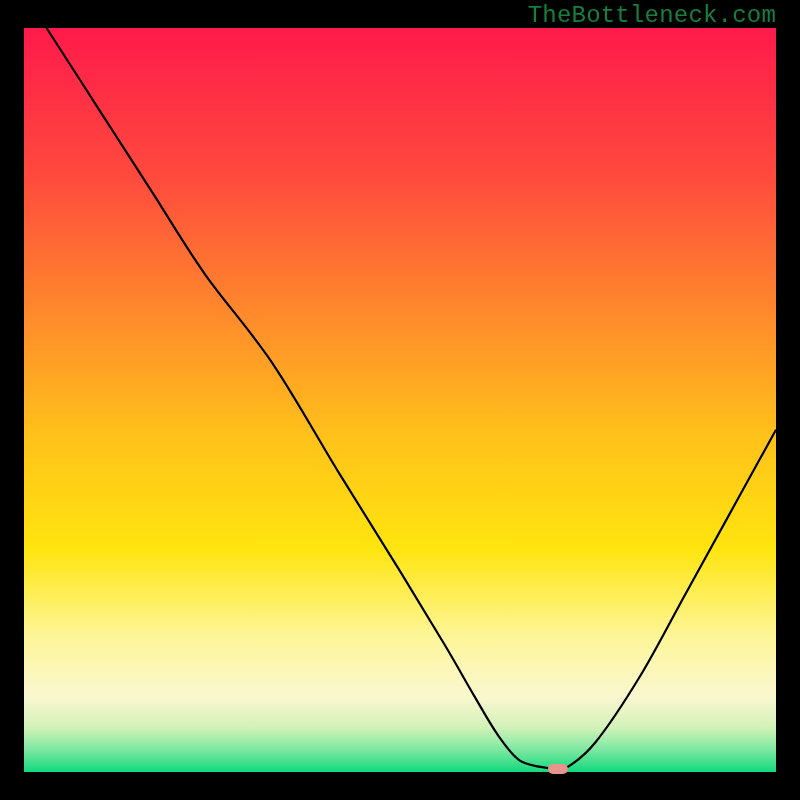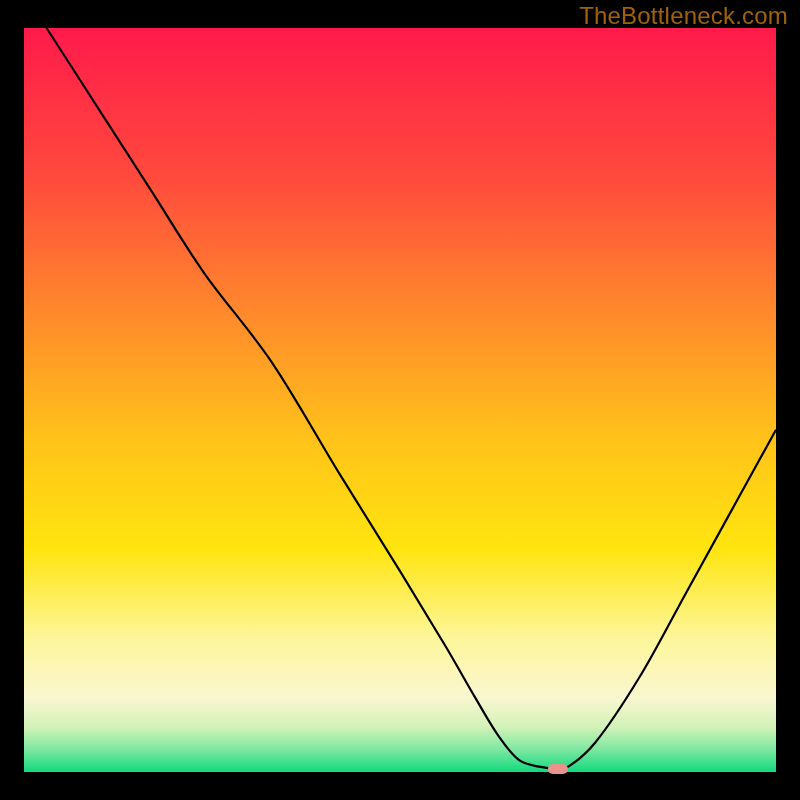--- a/index.html
+++ b/index.html
@@ -11,24 +11,24 @@
     overflow: hidden;
     position: relative;
   }
   .frame {
     position: absolute;
     inset: 0;
   }
   .watermark {
     position: absolute;
     top: 2px;
-    right: 12px;
-    font-family: Liberation Sans, sans-serif;
+    right: 24px;
+    font-family: Liberation Mono, monospace;
     font-size: 24px;
-    color: #a16207;
+    color: #15803d;
     font-weight: 500;
     letter-spacing: 0.2px;
   }
   svg { display: block; }
 </style>
 </head>
 <body>
 
 <div class="frame">
   <svg width="800" height="800" viewBox="0 0 800 800">

